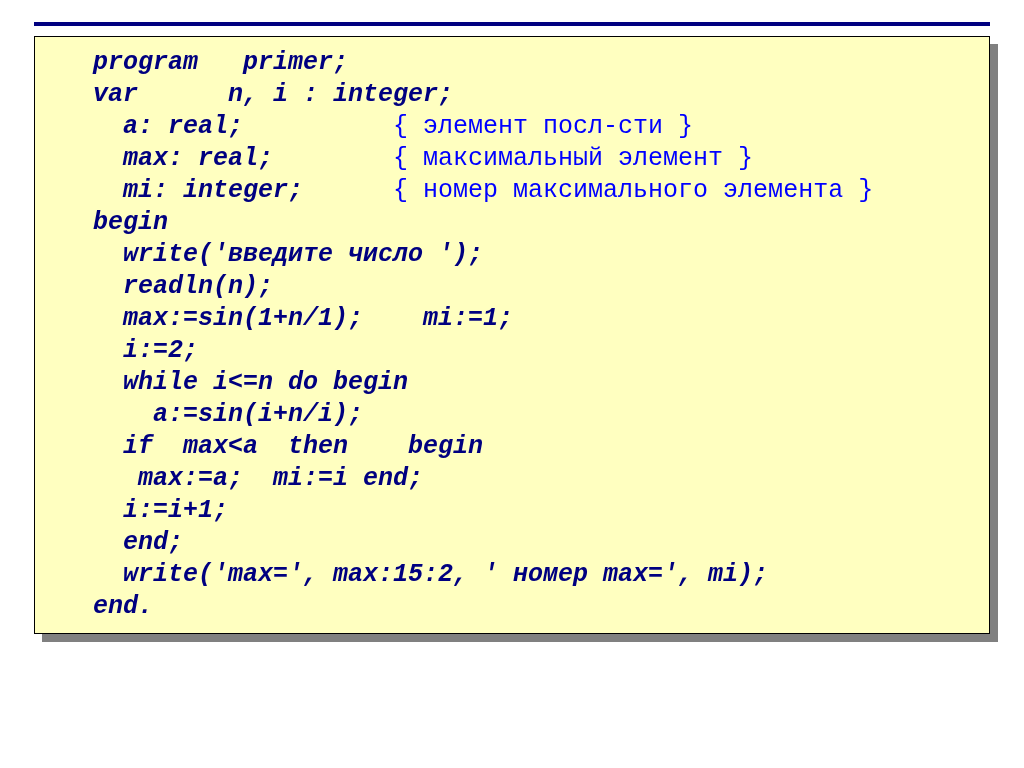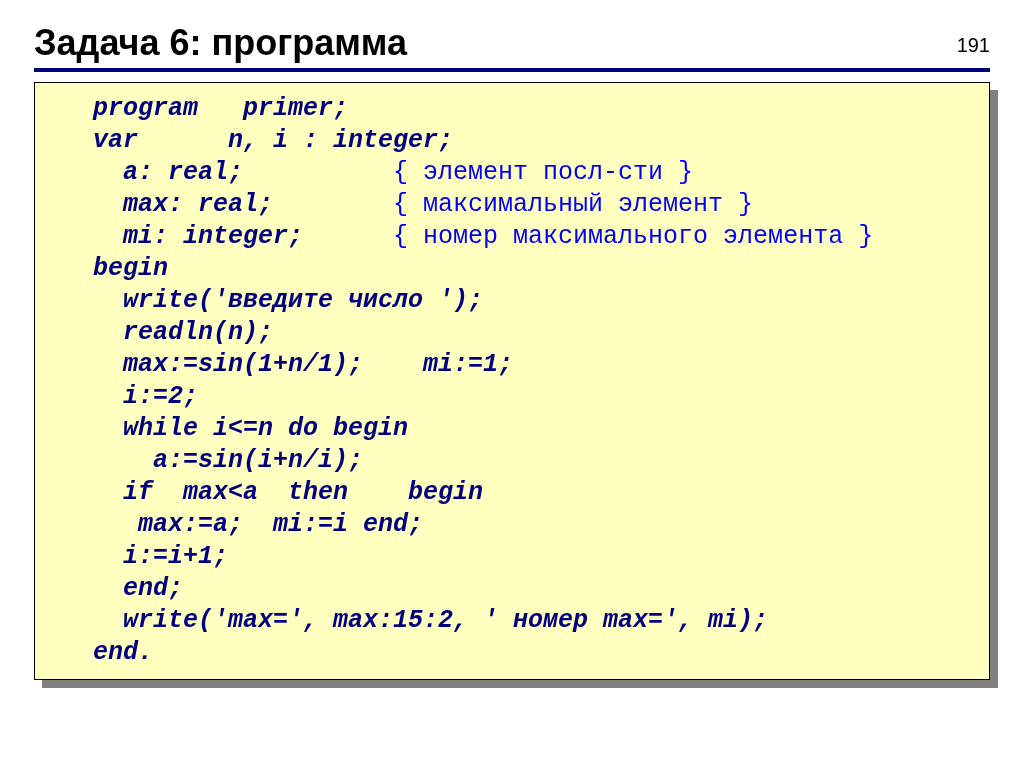--- a/index.html
+++ b/index.html
@@ -65,21 +65,20 @@
     color: #0000ff;
   }
 </style>
 </head>
 <body>
 
 <div class="slide">
 
   <div class="page-number">191</div>
 
-  <h1 class="title">Задача 6: программа</h1>
   <hr class="title-rule">
 
   <div class="code-outer">
     <div class="code-shadow"></div>
     <div class="code-box"><span>program   primer;</span>
 <span>var      n, i : integer;</span>
 <span>  a: real;</span>          <span class="comment">{ элемент посл-сти }</span>
 <span>  max: real;</span>        <span class="comment">{ максимальный элемент }</span>
 <span>  mi: integer;</span>      <span class="comment">{ номер максимального элемента }</span>
 <span>begin</span>

